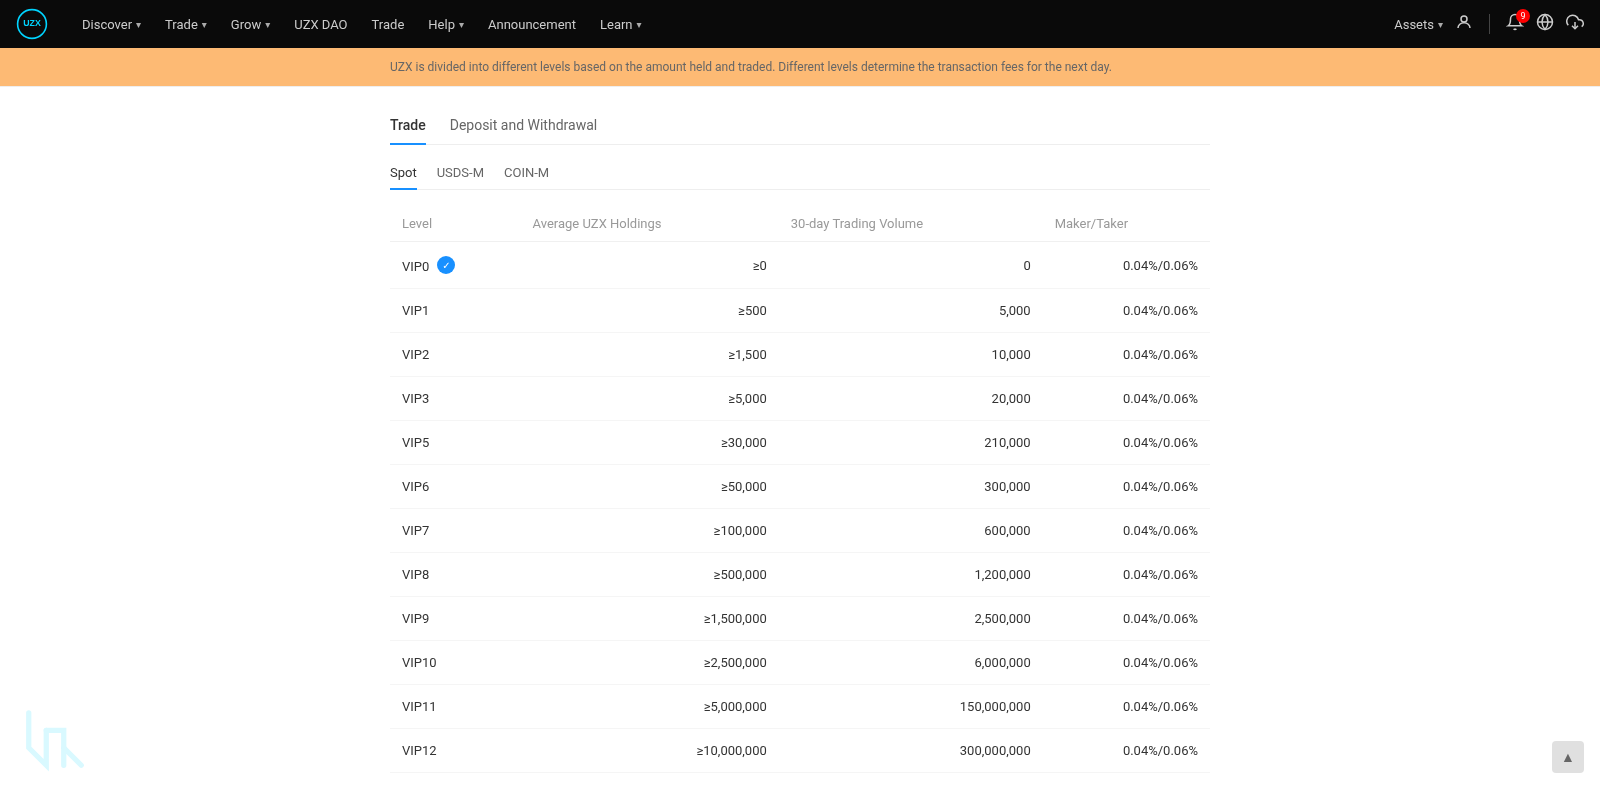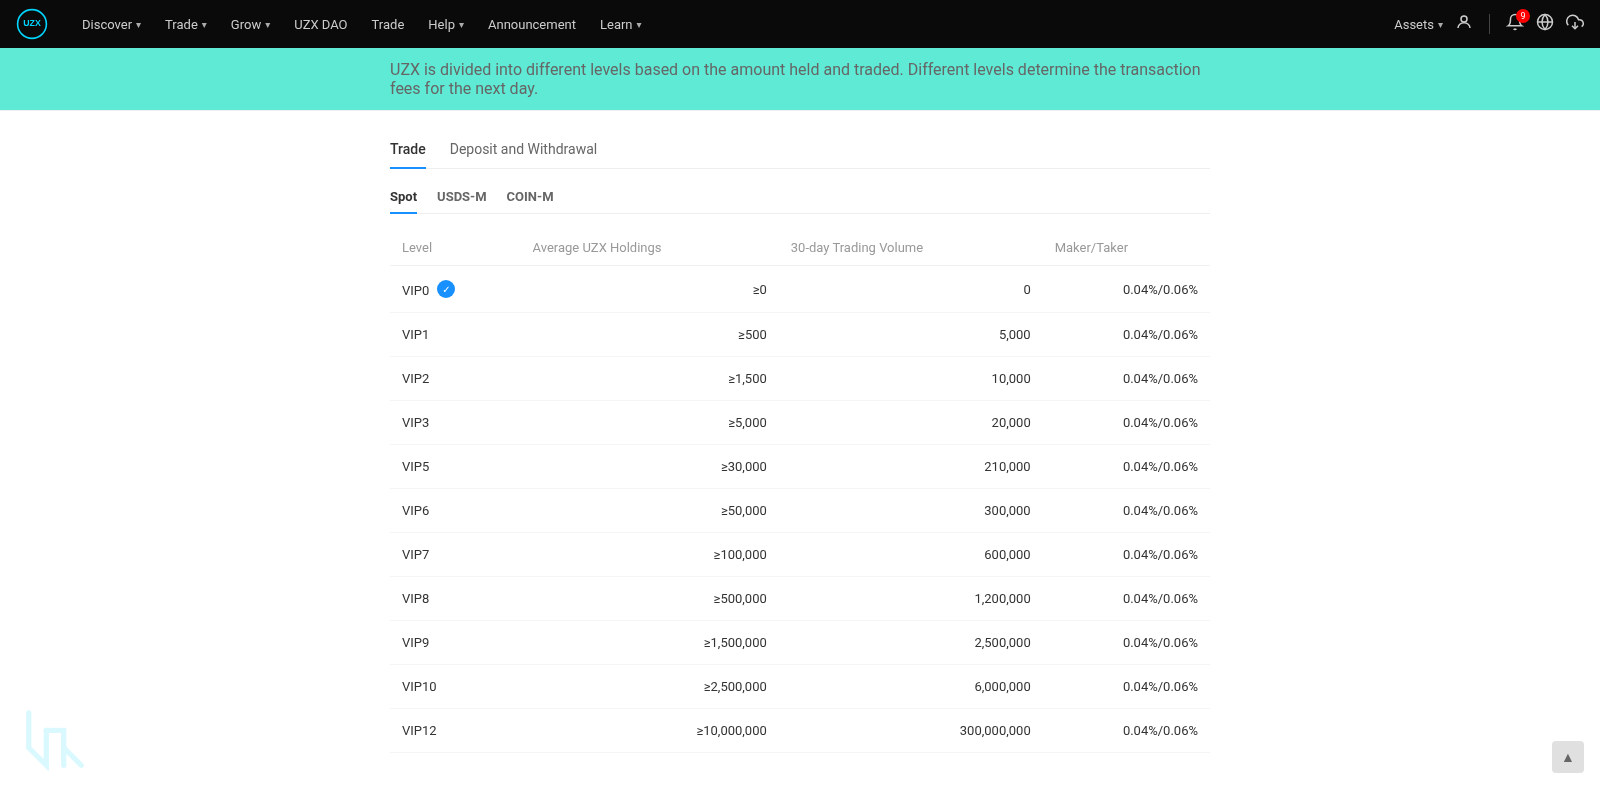--- a/index.html
+++ b/index.html
@@ -87,23 +87,23 @@
       background: #444;
       margin: 0 4px;
     }
 
     
     .main {
       margin-top: 48px;
       padding: 0;
     }
     .info-bar {
-      background: #5eead4;
+      background: #fdba74;
       padding: 12px 390px;
-      font-size: 16px;
+      font-size: 12px;
       color: #666;
       border-bottom: 1px solid #eee;
     }
     .content-area {
       padding: 0 390px;
     }
 
     
     .tabs-primary {
       display: flex;
@@ -131,21 +131,20 @@
       margin-top: 12px;
       border-bottom: 1px solid #eee;
     }
     .tab-secondary {
       padding: 8px 0;
       cursor: pointer;
       font-size: 13px;
       color: #666;
       border-bottom: 2px solid transparent;
       margin-bottom: -1px;
-      font-weight: bold;
     }
     .tab-secondary.active {
       color: #333;
       border-bottom-color: #1890ff;
     }
 
     
     .fee-table {
       width: 100%;
       border-collapse: collapse;
@@ -422,20 +421,30 @@
                 <span>VIP10</span>
               </div>
             </td>
             <td>≥2,500,000</td>
             <td>6,000,000</td>
             <td>0.04%/0.06%</td>
           </tr>
           <tr>
             <td>
               <div class="level-cell">
+                <span>VIP11</span>
+              </div>
+            </td>
+            <td>≥5,000,000</td>
+            <td>150,000,000</td>
+            <td>0.04%/0.06%</td>
+          </tr>
+          <tr>
+            <td>
+              <div class="level-cell">
                 <span>VIP12</span>
               </div>
             </td>
             <td>≥10,000,000</td>
             <td>300,000,000</td>
             <td>0.04%/0.06%</td>
           </tr>
         </tbody>
     </table>
   </div>

